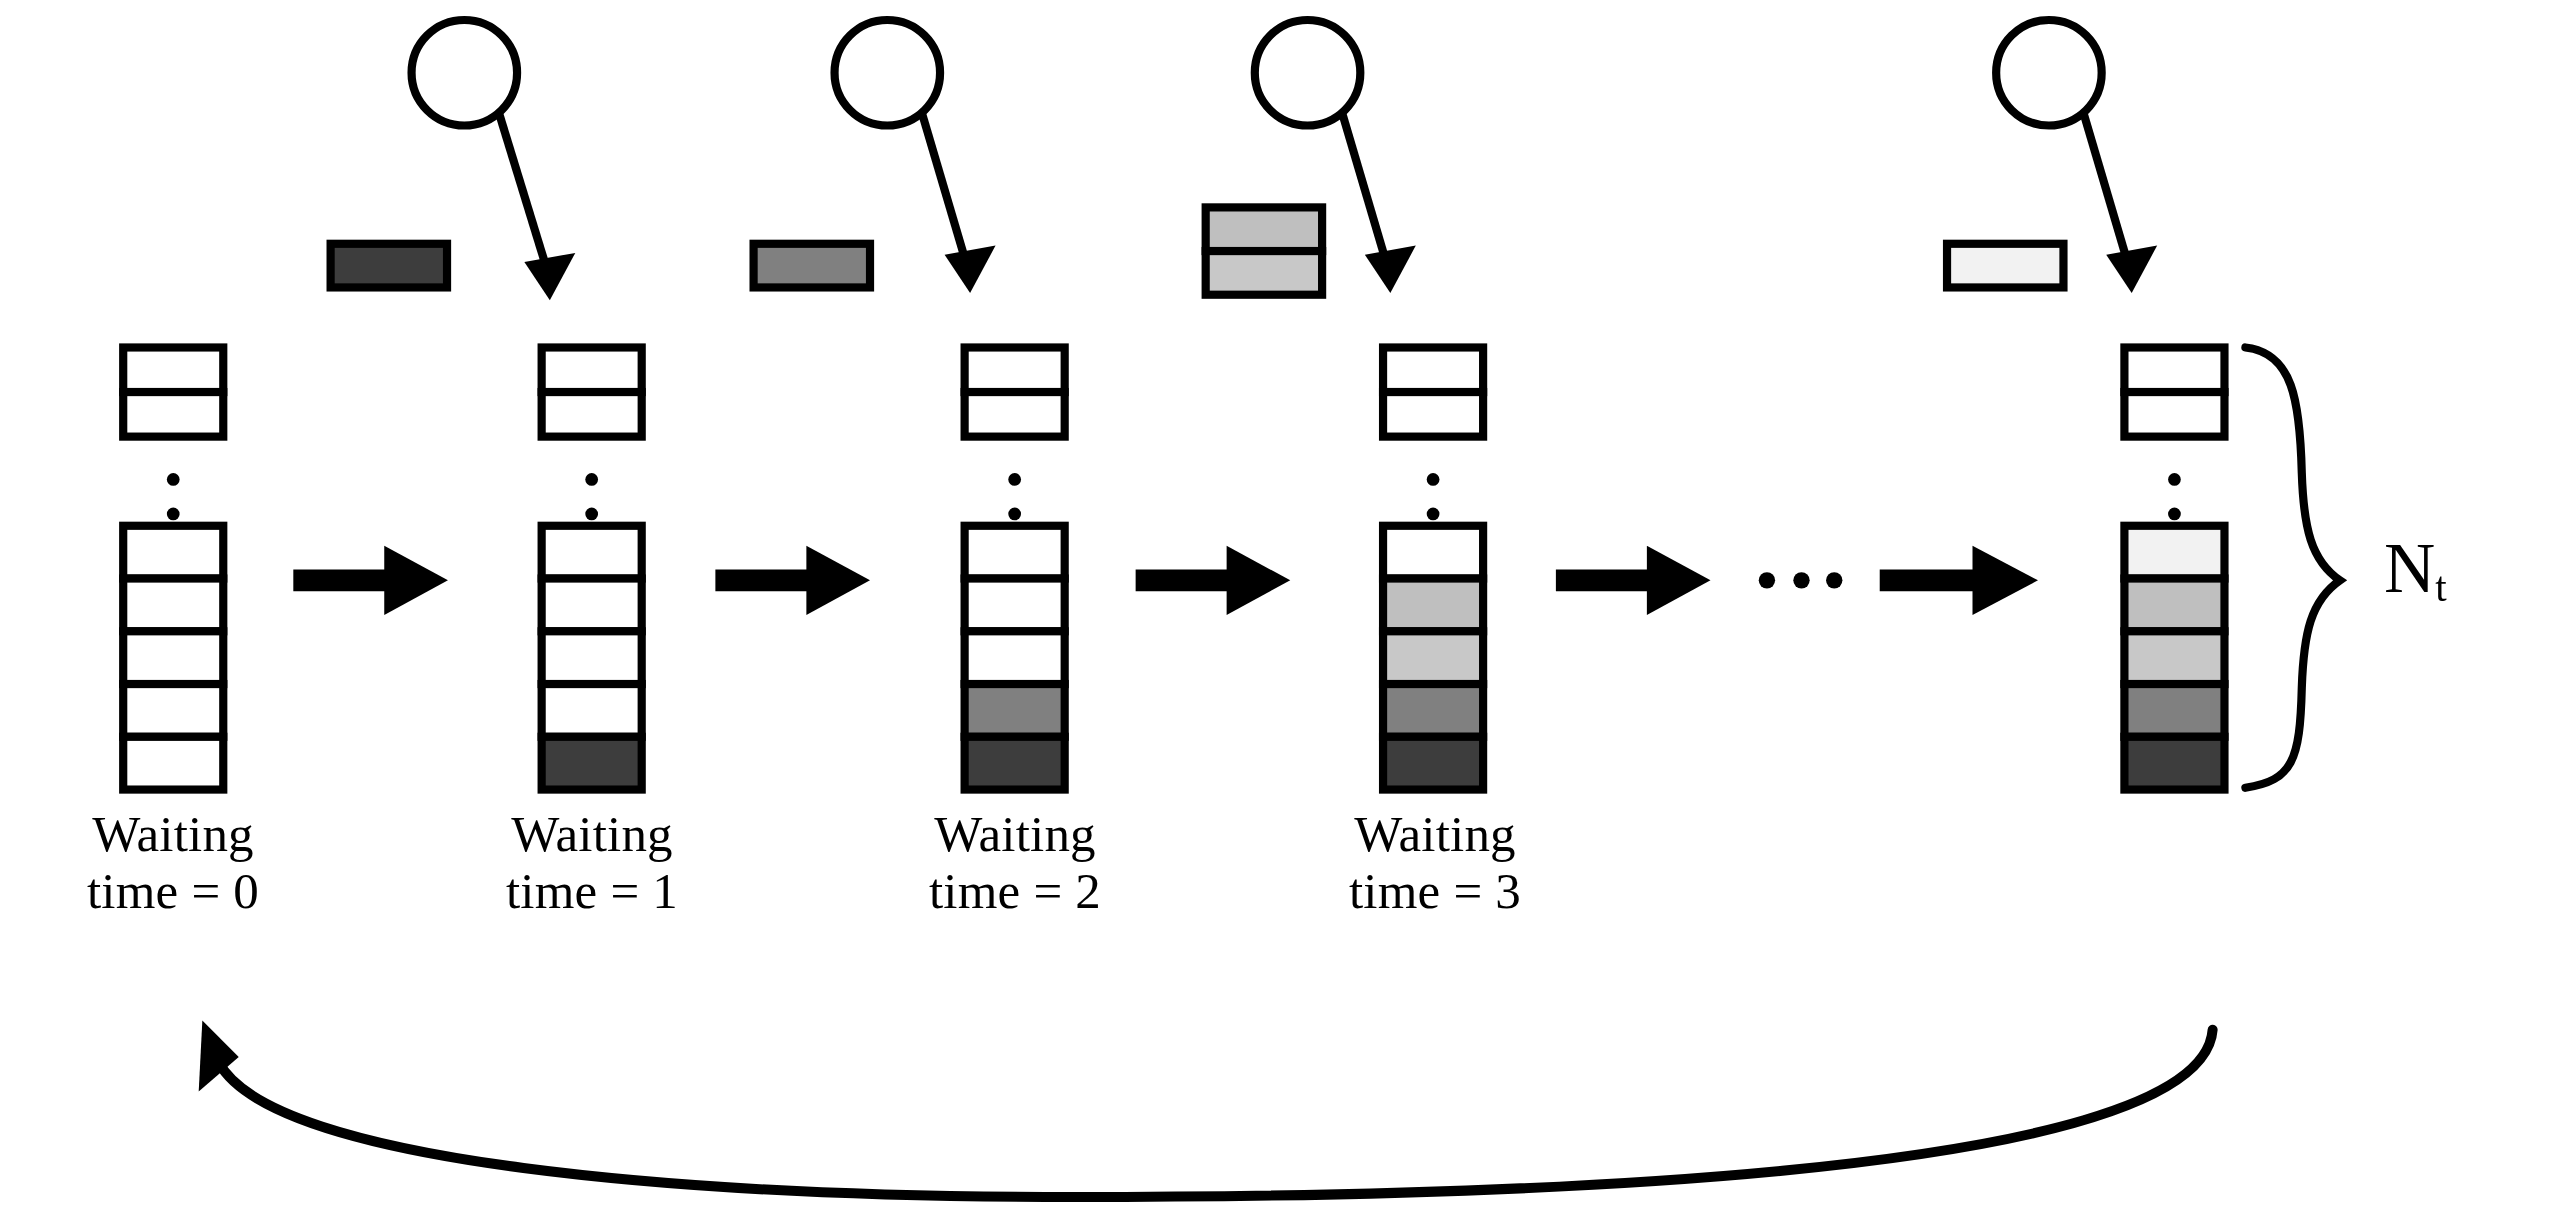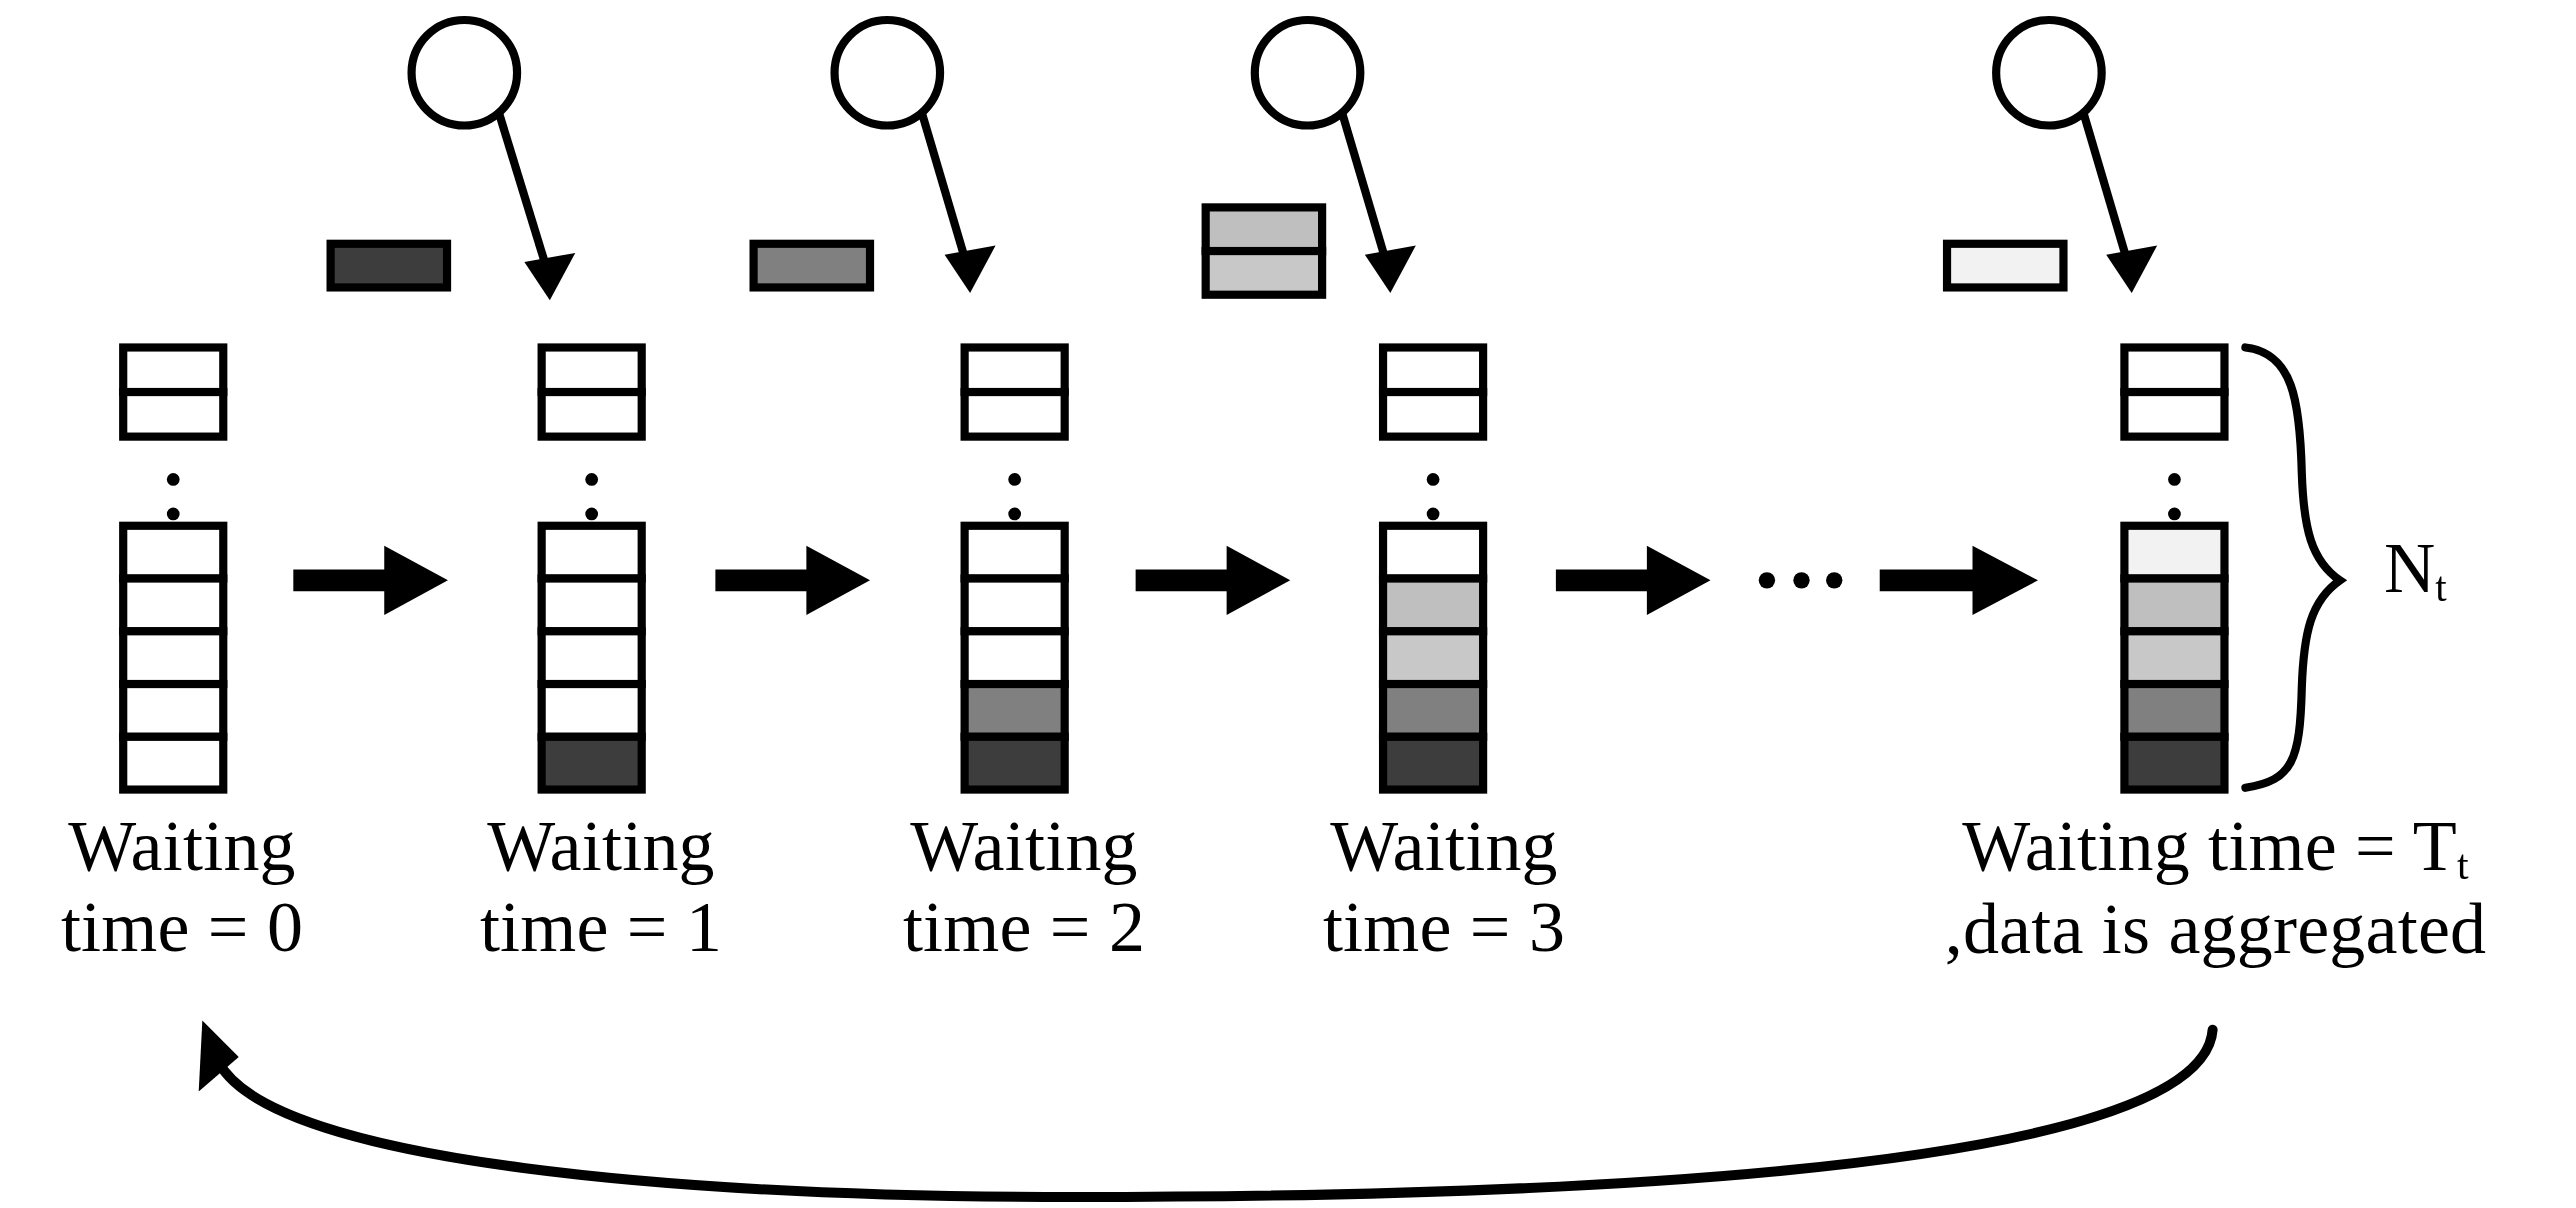--- a/index.html
+++ b/index.html
@@ -18,26 +18,25 @@
   #vec {
     position: absolute;
     left: 0; top: 0;
     width: 2576px;
     height: 1208px;
   }
   .stage-label {
     position: absolute;
     color: #000000;
     font-family: "Liberation Serif", "DejaVu Serif", serif;
-    font-size: 72px;
+    font-size: 51px;
     line-height: 1.12;
     text-align: center;
     white-space: pre-line;
     letter-spacing: 0.2px;
-    padding-left: 9px;
   }
   .stage-label.wide {
     text-align: center;
     white-space: normal;
   }
   .nt-label {
     position: absolute;
     color: #000000;
     font-family: Liberation Serif, serif;
     font-size: 71px;
@@ -243,23 +242,19 @@
 
   <div class="stage-label" style="left:419px; top:806px; width:346px;">Waiting
 time = 1</div>
 
   <div class="stage-label" style="left:842px; top:806px; width:346px;">Waiting
 time = 2</div>
 
   <div class="stage-label" style="left:1262px; top:806px; width:346px;">Waiting
 time = 3</div>
 
-  <div class="stage-label wide" style="left:1838px; top:806px; width:737px;">
-    <span>Waiting time = T</span><span class="sub">t</span><br>
-    <span>,data is aggregated</span>
-  </div>
 
   <div class="nt-label" style="left:2384px; top:533px;">
     <span>N</span><span class="sub">t</span>
   </div>
 
 </div>
 
 
 </body></html>

